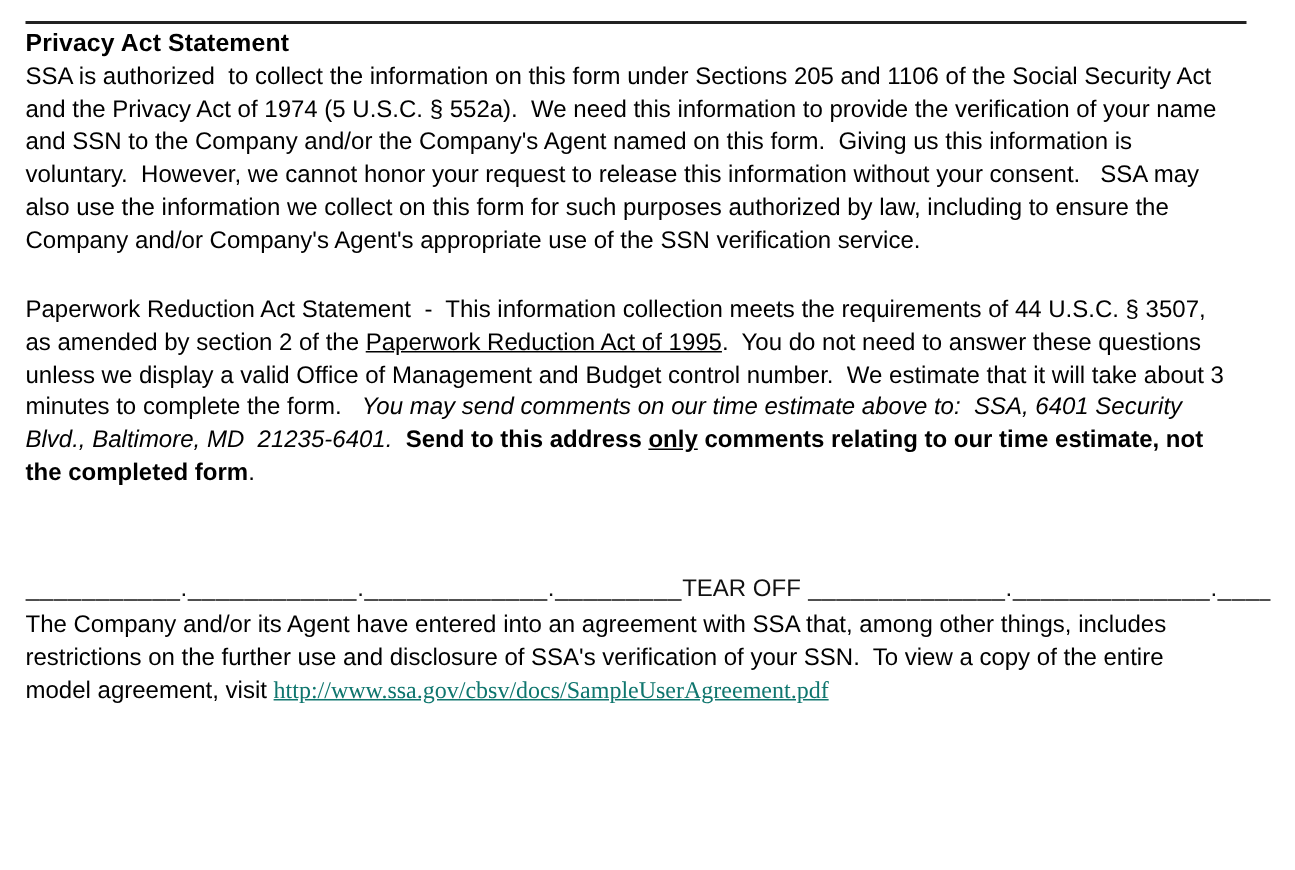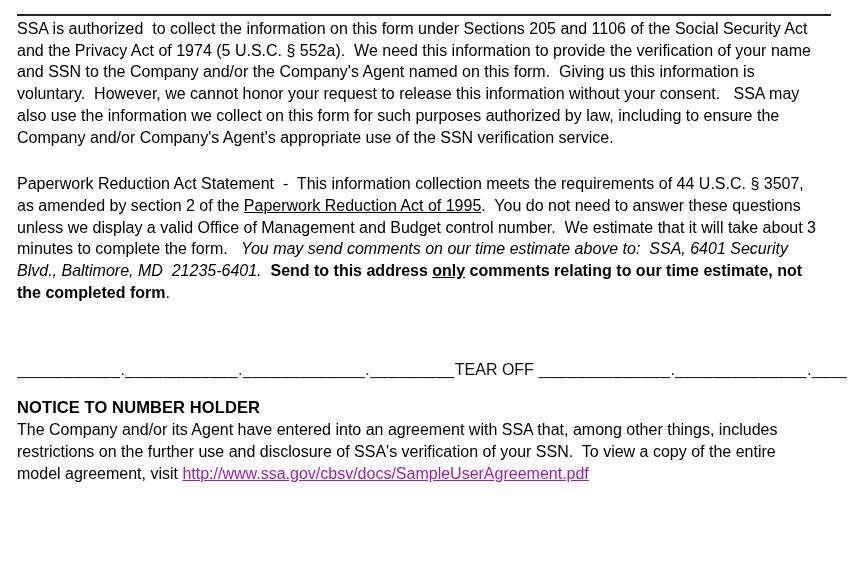--- a/index.html
+++ b/index.html
@@ -50,36 +50,37 @@
   .tear {
     margin-top: 56px;
     width: 830px;
     white-space: pre;
     overflow: hidden;
     line-height: 22px;
     color: #111111;
   }
   .tear .dash { letter-spacing: 0.5px; }
   a.link {
-    color: #a21caf;
+    color: #0f766e;
     text-decoration: underline;
     cursor: pointer;
+    font-family: Liberation Serif, serif;
   }
 </style>
 </head>
 <body>
 
 <div class="page">
   <div class="content">
     <div class="rule"></div>
 
+    <h1>Privacy Act Statement</h1>
 
     <p class="body first">SSA is authorized  to collect the information on this form under Sections 205 and 1106 of the Social Security Act and the Privacy Act of 1974 (5 U.S.C. § 552a).  We need this information to provide the verification of your name and SSN to the Company and/or the Company's Agent named on this form.  Giving us this information is voluntary.  However, we cannot honor your request to release this information without your consent.   SSA may also use the information we collect on this form for such purposes authorized by law, including to ensure the Company and/or Company's Agent's appropriate use of the SSN verification service.</p>
 
     <p class="body pw"><span class="b">Paperwork Reduction Act Statement</span><span class="b">  -  </span><span>This information collection meets the requirements of 44 U.S.C. § 3507, as amended by section 2 of the </span><span class="u">Paperwork Reduction Act of 1995</span><span>.  You do not need to answer these questions unless we display a valid Office of Management and Budget control number.  We estimate that it will take about 3 minutes to complete the form.   </span><span class="i">You may send comments on our time estimate above to:  SSA, 6401 Security Blvd., Baltimore, MD  21235-6401.  </span><span class="bi">Send to this address </span><span class="bi u">only</span><span class="bi"> comments relating to our time estimate, not the completed form</span><span>.</span></p>
 
     <div class="tear"><span class="dash">___________.____________._____________._________</span><span>TEAR OFF</span><span class="dash"> ______________.______________.______________._____</span></div>
 
-    <h2>NOTICE TO NUMBER HOLDER</h2>
 
     <p class="body first"><span>The Company and/or its Agent have entered into an agreement with SSA that, among other things, includes restrictions on the further use and disclosure of SSA's verification of your SSN.  To view a copy of the entire model agreement, visit </span><a class="link" href="#">http://www.ssa.gov/cbsv/docs/SampleUserAgreement.pdf</a></p>
   </div>
 </div>
 
 </body></html>

